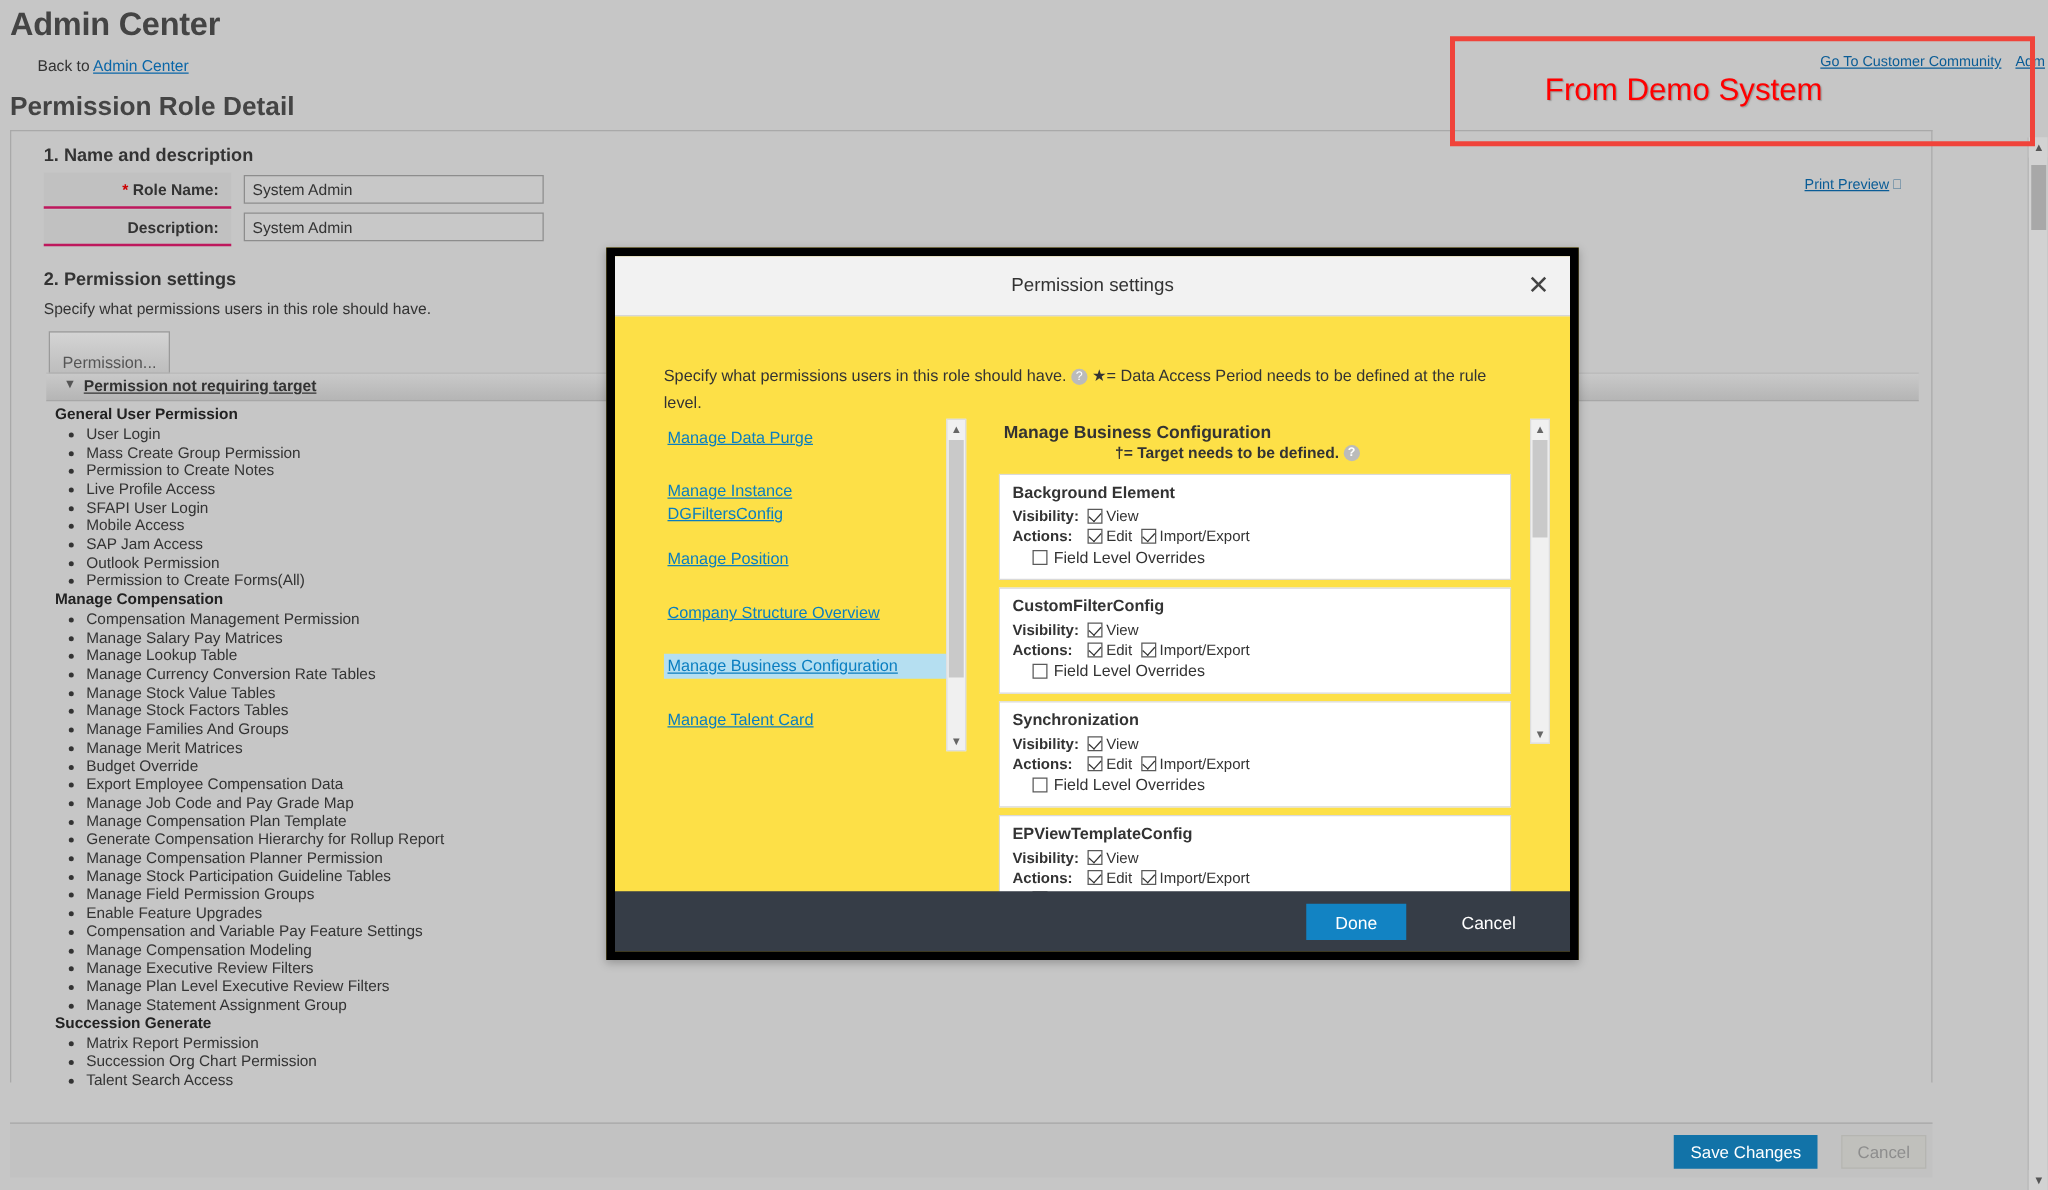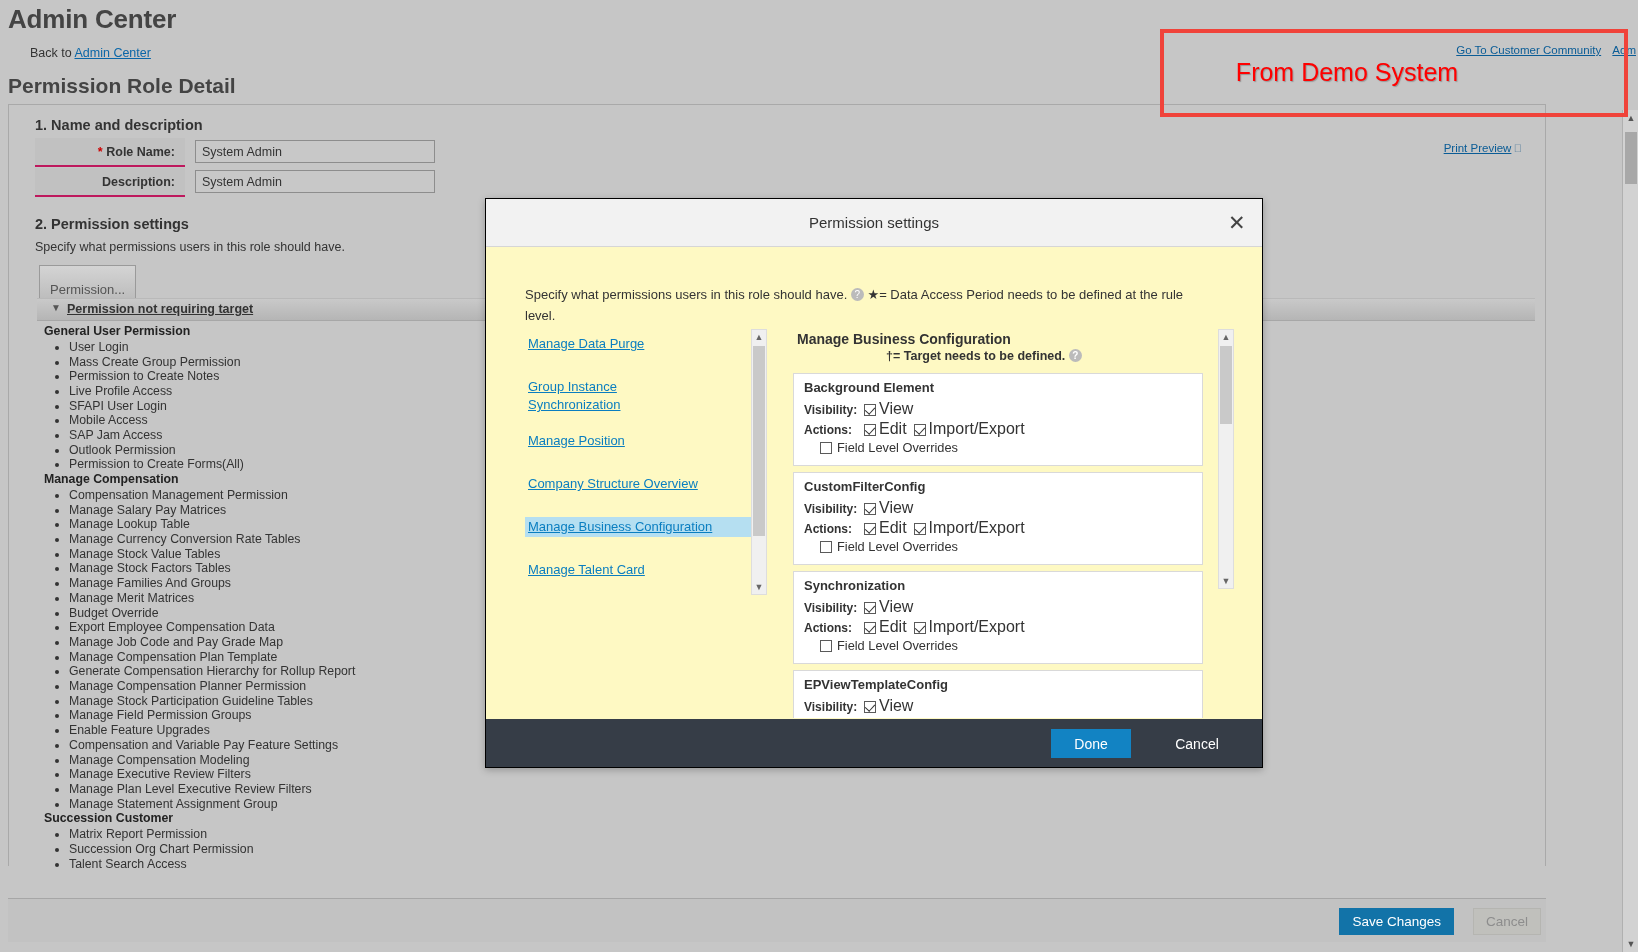--- a/index.html
+++ b/index.html
@@ -196,22 +196,22 @@
     position: absolute; left: 2px; top: 22px;
     width: 12px; height: 52px;
     background: #a8a8a8;
   }
 
   
   .modal {
     position: absolute;
     left: 485px; top: 198px;
     width: 778px; height: 570px;
-    background: #fef9c3;
-    border: 1px solid #000000;
+    background: #fde047;
+    border: 7px solid #000000;
     box-shadow: 0 2px 7px rgba(0,0,0,0.25);
   }
   .modal-head {
     position: relative;
     height: 48px;
     background: #f2f2f2;
     border-bottom: 1px solid #d6d6d6;
   }
   .modal-head .mtitle {
     position: absolute; left: 0; right: 0; top: 15px;
@@ -318,21 +318,21 @@
     margin-right: 3px;
   }
   .cbx.on::after {
     content: "";
     position: absolute; left: 2px; top: 0px;
     width: 5px; height: 8px;
     border: solid #333;
     border-width: 0 1.6px 1.6px 0;
     transform: rotate(42deg);
   }
-  .cbx-label { font-size: 16px; color: #333; margin-right: 7px; }
+  .cbx-label { font-size: 12px; color: #333; margin-right: 7px; }
   .flo-row { margin-left: 16px; font-size: 12.5px; }
   .flo-row .cbx { margin-right: 5px; }
   .flo-row .cbx-label { font-size: 12.8px; }
 
   .right-scroll {
     position: absolute; left: 732px; top: 130px;
     width: 16px; height: 260px;
     background: #f0f0f0;
     border: 1px solid #ddd;
   }
@@ -443,21 +443,21 @@
           <li>Manage Compensation Planner Permission</li>
           <li>Manage Stock Participation Guideline Tables</li>
           <li>Manage Field Permission Groups</li>
           <li>Enable Feature Upgrades</li>
           <li>Compensation and Variable Pay Feature Settings</li>
           <li>Manage Compensation Modeling</li>
           <li>Manage Executive Review Filters</li>
           <li>Manage Plan Level Executive Review Filters</li>
           <li>Manage Statement Assignment Group</li>
         </ul>
-        <div class="grp-head">Succession Customer</div>
+        <div class="grp-head">Succession Generate</div>
         <ul class="grp-list">
           <li>Matrix Report Permission</li>
           <li>Succession Org Chart Permission</li>
           <li>Talent Search Access</li>
         </ul>
       </div>
   </div>
 
   <div class="bottombar">
     <button class="btn-save">Save Changes</button>
@@ -480,21 +480,21 @@
     </div>
 
     <div class="modal-desc">
       <span>Specify what permissions users in this role should have.</span>
       <span class="help-icon">?</span>
       <span>★= Data Access Period needs to be defined at the rule level.</span>
     </div>
 
     <div class="nav-pane" id="nav-pane">
         <a href="#" class="nav-item">Manage Data Purge</a>
-        <a href="#" class="nav-item two-line" style="width: 110px;">Group Instance Synchronization</a>
+        <a href="#" class="nav-item two-line" style="width: 110px;">Manage Instance DGFiltersConfig</a>
         <a href="#" class="nav-item">Manage Position</a>
         <a href="#" class="nav-item">Company Structure Overview</a>
         <a href="#" class="nav-item selected">Manage Business Configuration</a>
         <a href="#" class="nav-item">Manage Talent Card</a>
       </div>
 
     <div class="nav-scroll">
       <div class="sb-up">▲</div>
       <div class="sb-thumb"></div>
       <div class="sb-down">▼</div>

